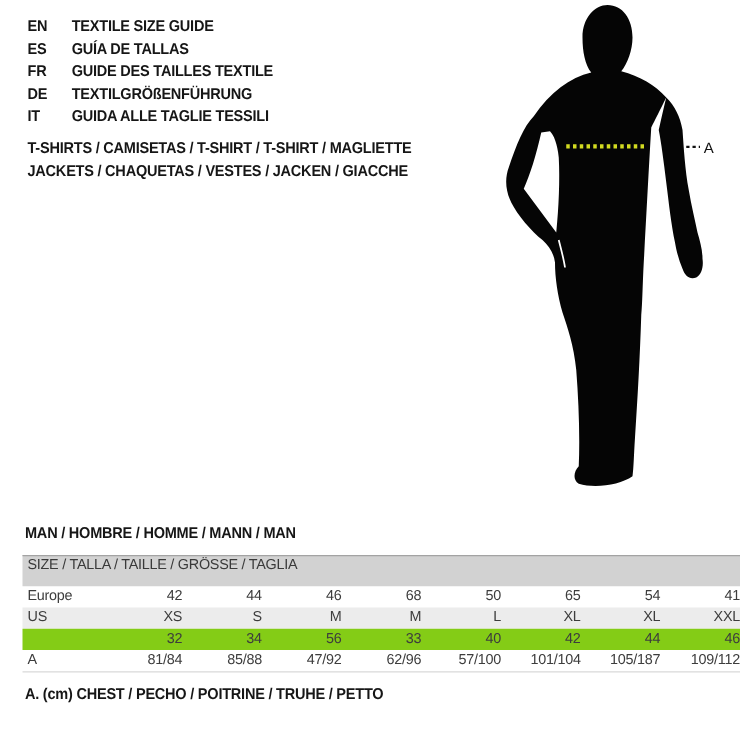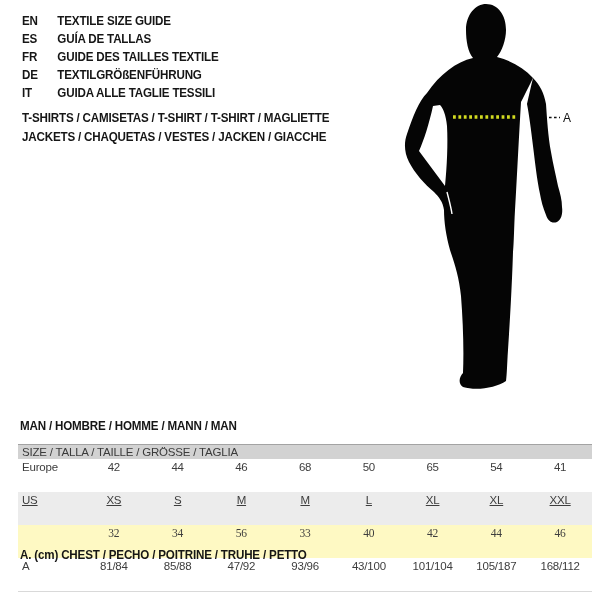--- a/index.html
+++ b/index.html
@@ -15,26 +15,26 @@
   .cat-list{position:absolute;left:22px;top:109px;transform:scaleX(.93);transform-origin:0 0;}
   .cat-line{height:19px;line-height:19px;font-size:12.5px;font-weight:bold;letter-spacing:-.2px;color:#161616;white-space:nowrap;}
   
   .figure{position:absolute;left:400px;top:0;width:200px;height:400px;}
   .figure text{font-family:"Liberation Sans",sans-serif;font-size:12px;fill:#111;}
   
   .section-title{position:absolute;left:20px;top:419px;font-size:12.5px;font-weight:bold;letter-spacing:-.2px;
     transform:scaleX(.93);transform-origin:0 0;color:#161616;white-space:nowrap;}
   
   .size-table{position:absolute;left:18px;top:444px;width:574px;border-bottom:1px solid #d9d9d9;}
-  .theader{height:15px;line-height:15px;font-size:11.5px;letter-spacing:-.2px;color:#3a3a3a;
+  .theader{height:25px;line-height:15px;font-size:11.5px;letter-spacing:-.2px;color:#3a3a3a;
     padding-left:4px;border-top:1px solid #a3a3a3;box-sizing:border-box;white-space:nowrap;}
-  .trow{display:grid;grid-template-columns:64px repeat(8,1fr);height:33px;line-height:17px;
+  .trow{display:grid;grid-template-columns:64px repeat(8,1fr);height:17px;line-height:17px;
     font-size:11.5px;letter-spacing:-.2px;color:#3d3d3d;}
   .tlabel{text-align:left;padding-left:4px;}
-  .tcell{text-align:center;}
+  .tcell{text-align:right;}
   
   .footnote{position:absolute;left:20px;top:548px;font-size:12.5px;font-weight:bold;letter-spacing:-.2px;
     transform:scaleX(.93);transform-origin:0 0;color:#161616;white-space:nowrap;}
 </style>
 </head>
 <body>
 
 <div class="canvas">
 
   <div class="lang-list">
@@ -127,51 +127,51 @@
           <div class="tlabel">Europe</div>
           <div class="tcell">42</div>
           <div class="tcell">44</div>
           <div class="tcell">46</div>
           <div class="tcell">68</div>
           <div class="tcell">50</div>
           <div class="tcell">65</div>
           <div class="tcell">54</div>
           <div class="tcell">41</div>
         </div>
-        <div class="trow" style="background: rgb(236, 236, 236); text-decoration: underline;">
+        <div class="trow" style="background: rgb(236, 236, 236);">
           <div class="tlabel">US</div>
           <div class="tcell">XS</div>
           <div class="tcell">S</div>
           <div class="tcell">M</div>
           <div class="tcell">M</div>
           <div class="tcell">L</div>
           <div class="tcell">XL</div>
           <div class="tcell">XL</div>
           <div class="tcell">XXL</div>
         </div>
-        <div class="trow" style="background: #fef9c3; font-family: Liberation Serif, serif;">
+        <div class="trow" style="background: #84cc16;">
           <div class="tlabel"></div>
           <div class="tcell">32</div>
           <div class="tcell">34</div>
           <div class="tcell">56</div>
           <div class="tcell">33</div>
           <div class="tcell">40</div>
           <div class="tcell">42</div>
           <div class="tcell">44</div>
           <div class="tcell">46</div>
         </div>
         <div class="trow">
           <div class="tlabel">A</div>
           <div class="tcell">81/84</div>
           <div class="tcell">85/88</div>
           <div class="tcell">47/92</div>
-          <div class="tcell">93/96</div>
-          <div class="tcell">43/100</div>
+          <div class="tcell">62/96</div>
+          <div class="tcell">57/100</div>
           <div class="tcell">101/104</div>
           <div class="tcell">105/187</div>
-          <div class="tcell">168/112</div>
+          <div class="tcell">109/112</div>
         </div>
       </div>
   </div>
 
   <div class="footnote">A. (cm) CHEST / PECHO / POITRINE / TRUHE / PETTO</div>
 
 </div>
 
 </body></html>

